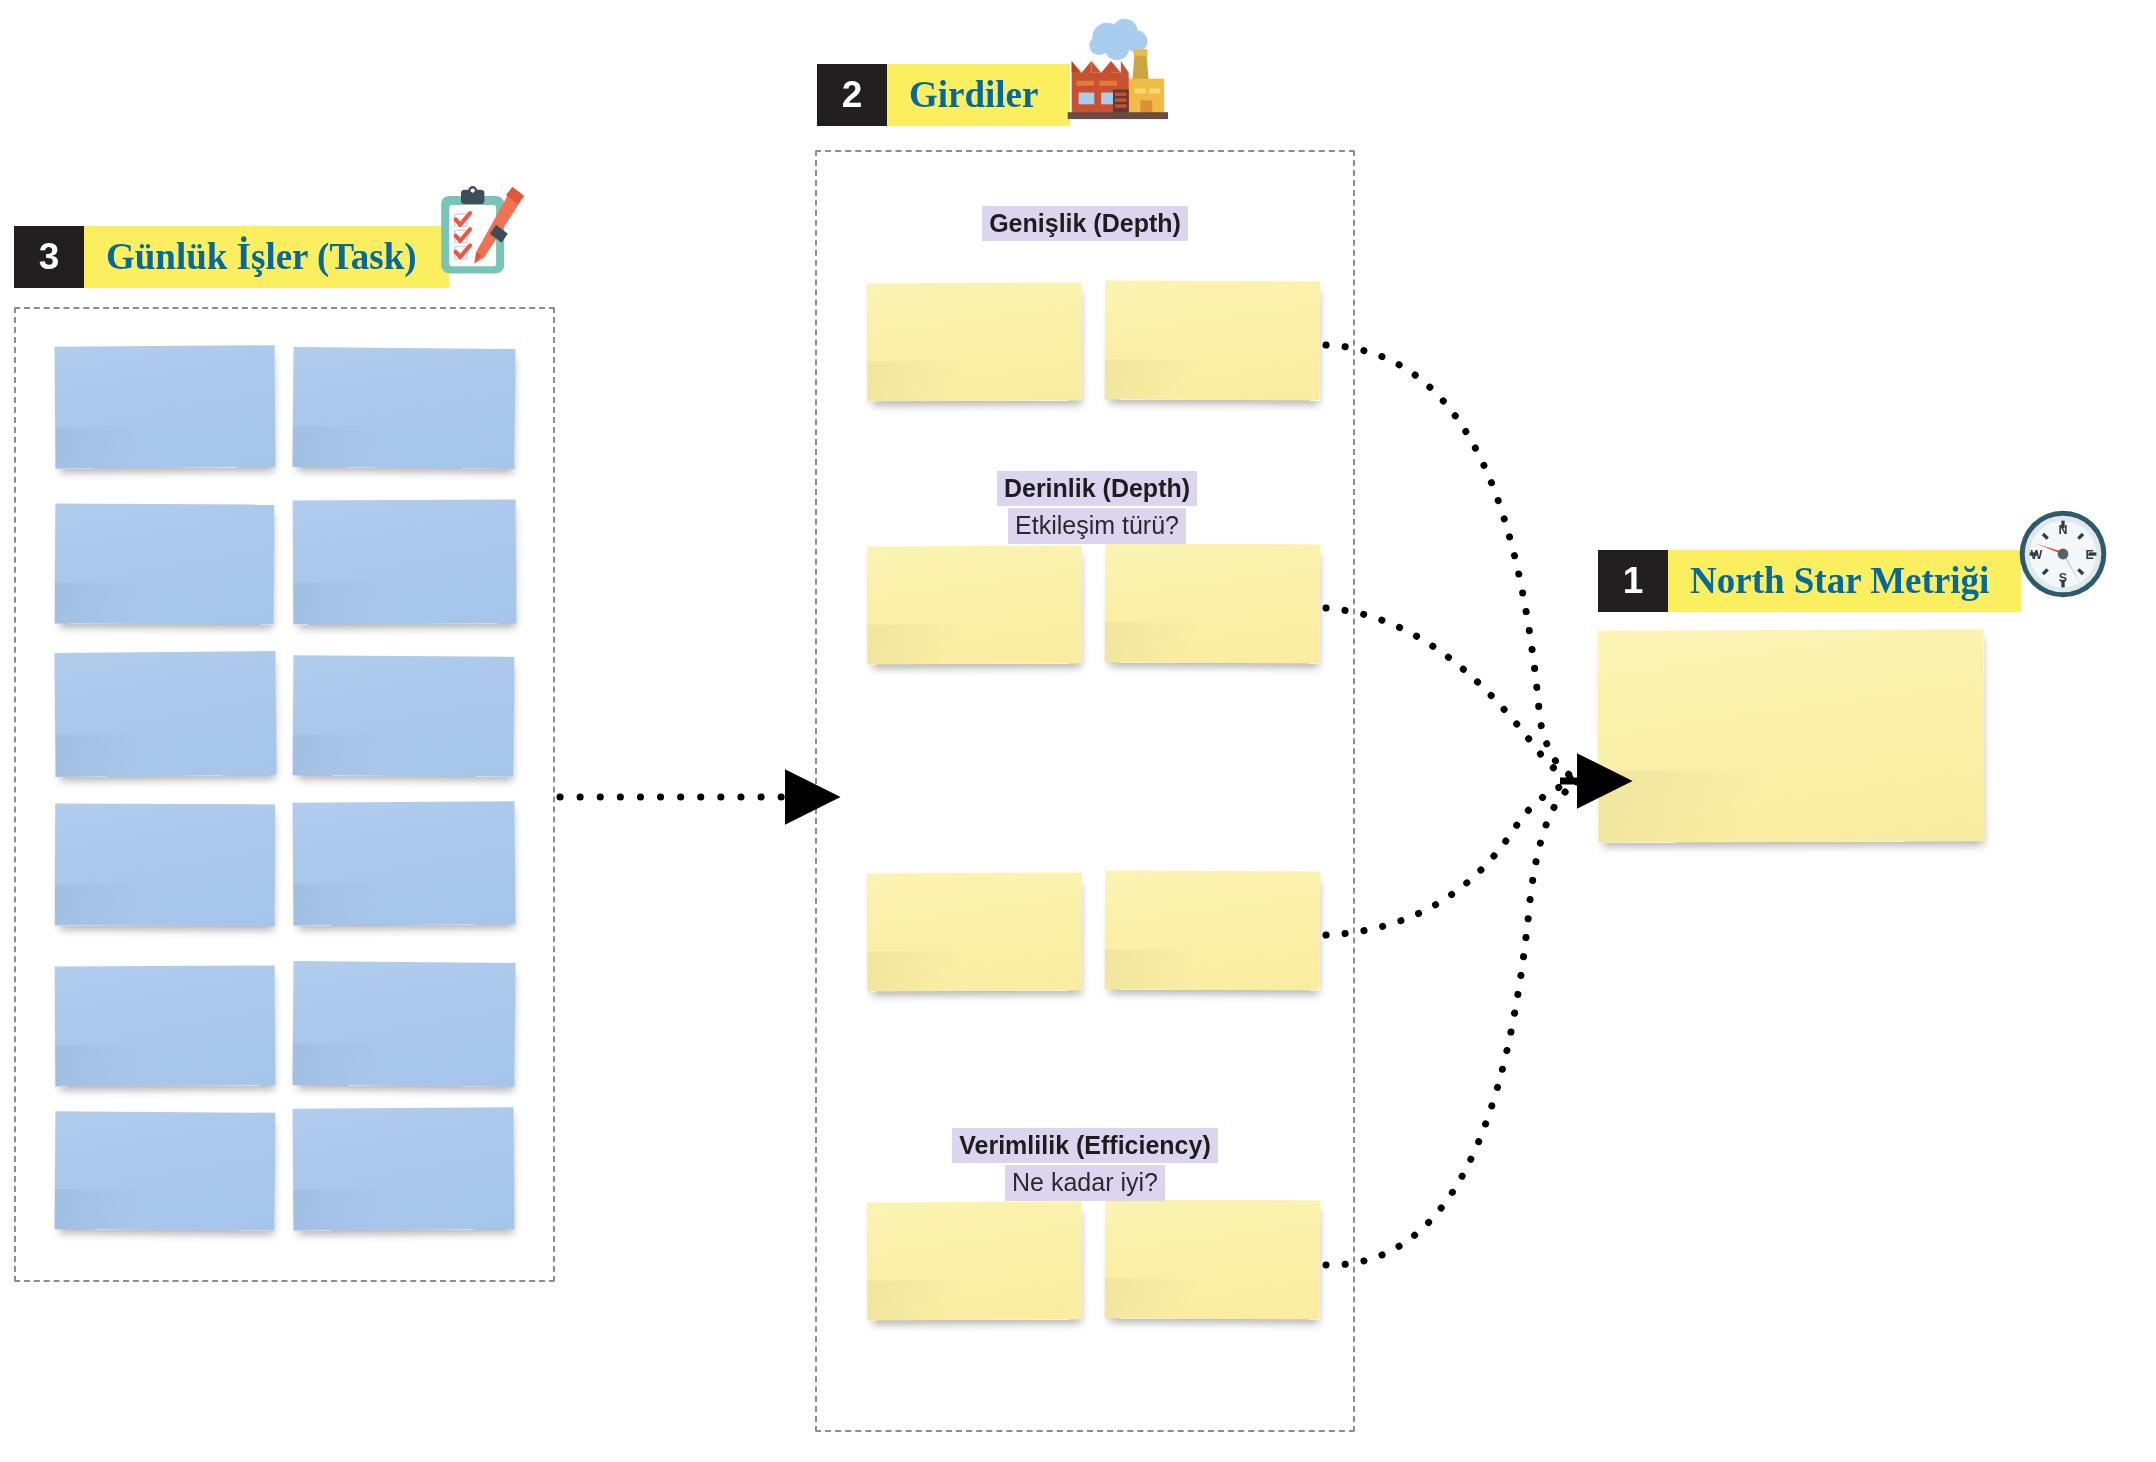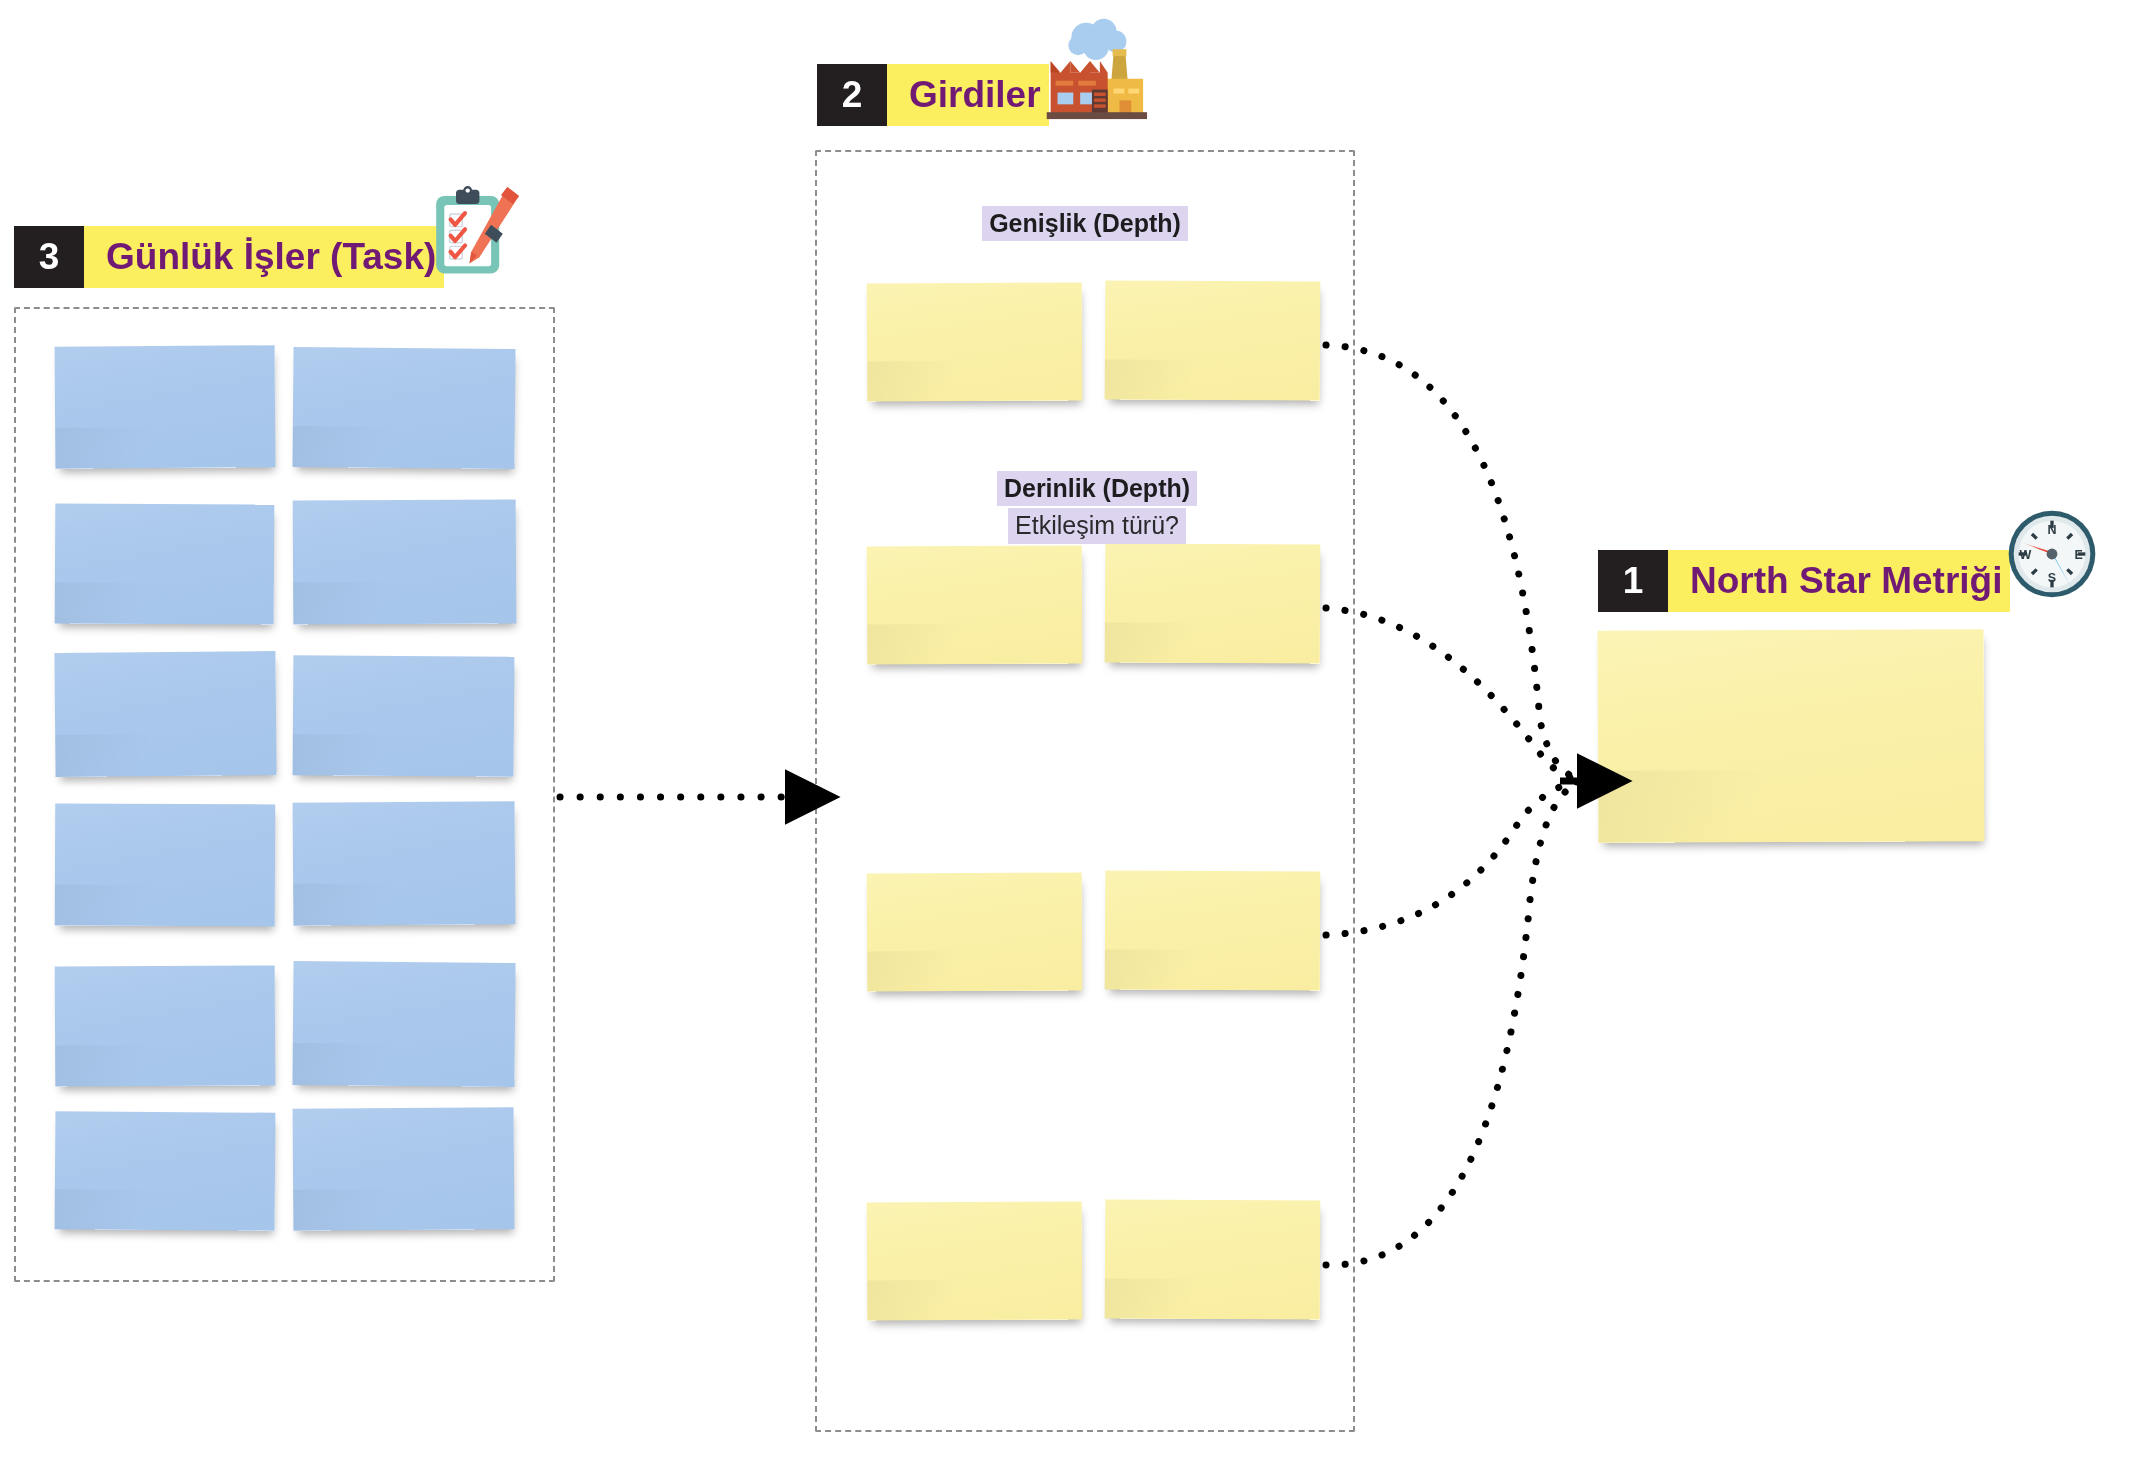--- a/index.html
+++ b/index.html
@@ -17,23 +17,23 @@
     position:absolute;display:flex;align-items:stretch;
     height:62px;z-index:8;
   }
   .banner .num{
     background:#231f20;color:#ffffff;
     font-weight:700;font-size:37px;line-height:62px;
     padding:0 22px;min-width:26px;text-align:center;
     letter-spacing:0;
   }
   .banner .ttl{
-    background:#fbef60;color:#701a75;
+    background:#fbef60;color:#0369a1;
     font-weight:700;font-size:37px;line-height:62px;
-    padding:0 8px 0 22px;white-space:nowrap;
+    padding:0 32px 0 22px;white-space:nowrap;font-family:Liberation Serif, serif;
   }
   .banner .b-icon{
     position:absolute;right:-84px;top:-48px;
     width:108px;height:108px;pointer-events:none;
   }
   .banner.ns .b-icon{right:-92px;top:-46px;width:100px;height:100px;}
   .banner.gd .b-icon{right:-100px;top:-58px;width:118px;height:118px;}
 
   
   .zone{
@@ -170,20 +170,24 @@
   <div class="cap" style="left:867px;top:471px;width:460px;">
     <span class="row"><span class="c1">Derinlik (Depth)</span></span>
     <span class="row"><span class="c2">Etkileşim türü?</span></span>
   </div>
   <div class="note yellow" style="left:867px;top:546px;width:215px;height:118px;transform:rotate(-0.3deg);"></div>
   <div class="note yellow" style="left:1105px;top:544px;width:215px;height:119px;transform:rotate(0.3deg);"></div>
 
   <div class="note yellow" style="left:867px;top:873px;width:215px;height:118px;transform:rotate(-0.3deg);"></div>
   <div class="note yellow" style="left:1105px;top:871px;width:215px;height:119px;transform:rotate(0.3deg);"></div>
 
+  <div class="cap" style="left:855px;top:1128px;width:460px;">
+    <span class="row"><span class="c1">Verimlilik (Efficiency)</span></span>
+    <span class="row"><span class="c2">Ne kadar iyi?</span></span>
+  </div>
   <div class="note yellow" style="left:867px;top:1202px;width:215px;height:118px;transform:rotate(-0.3deg);"></div>
   <div class="note yellow" style="left:1105px;top:1200px;width:215px;height:119px;transform:rotate(0.3deg);"></div>
 
   <div class="banner ns" style="left:1598px;top:550px;">
     <div class="num">1</div>
     <div class="ttl">North Star Metriği</div>
     <svg class="b-icon" viewBox="0 0 120 120">
       <circle cx="60" cy="60" r="52" fill="#2d5b6b"></circle>
       <circle cx="60" cy="60" r="46" fill="#dfe8ea"></circle>
       <circle cx="60" cy="60" r="40" fill="#f3f7f8"></circle>

